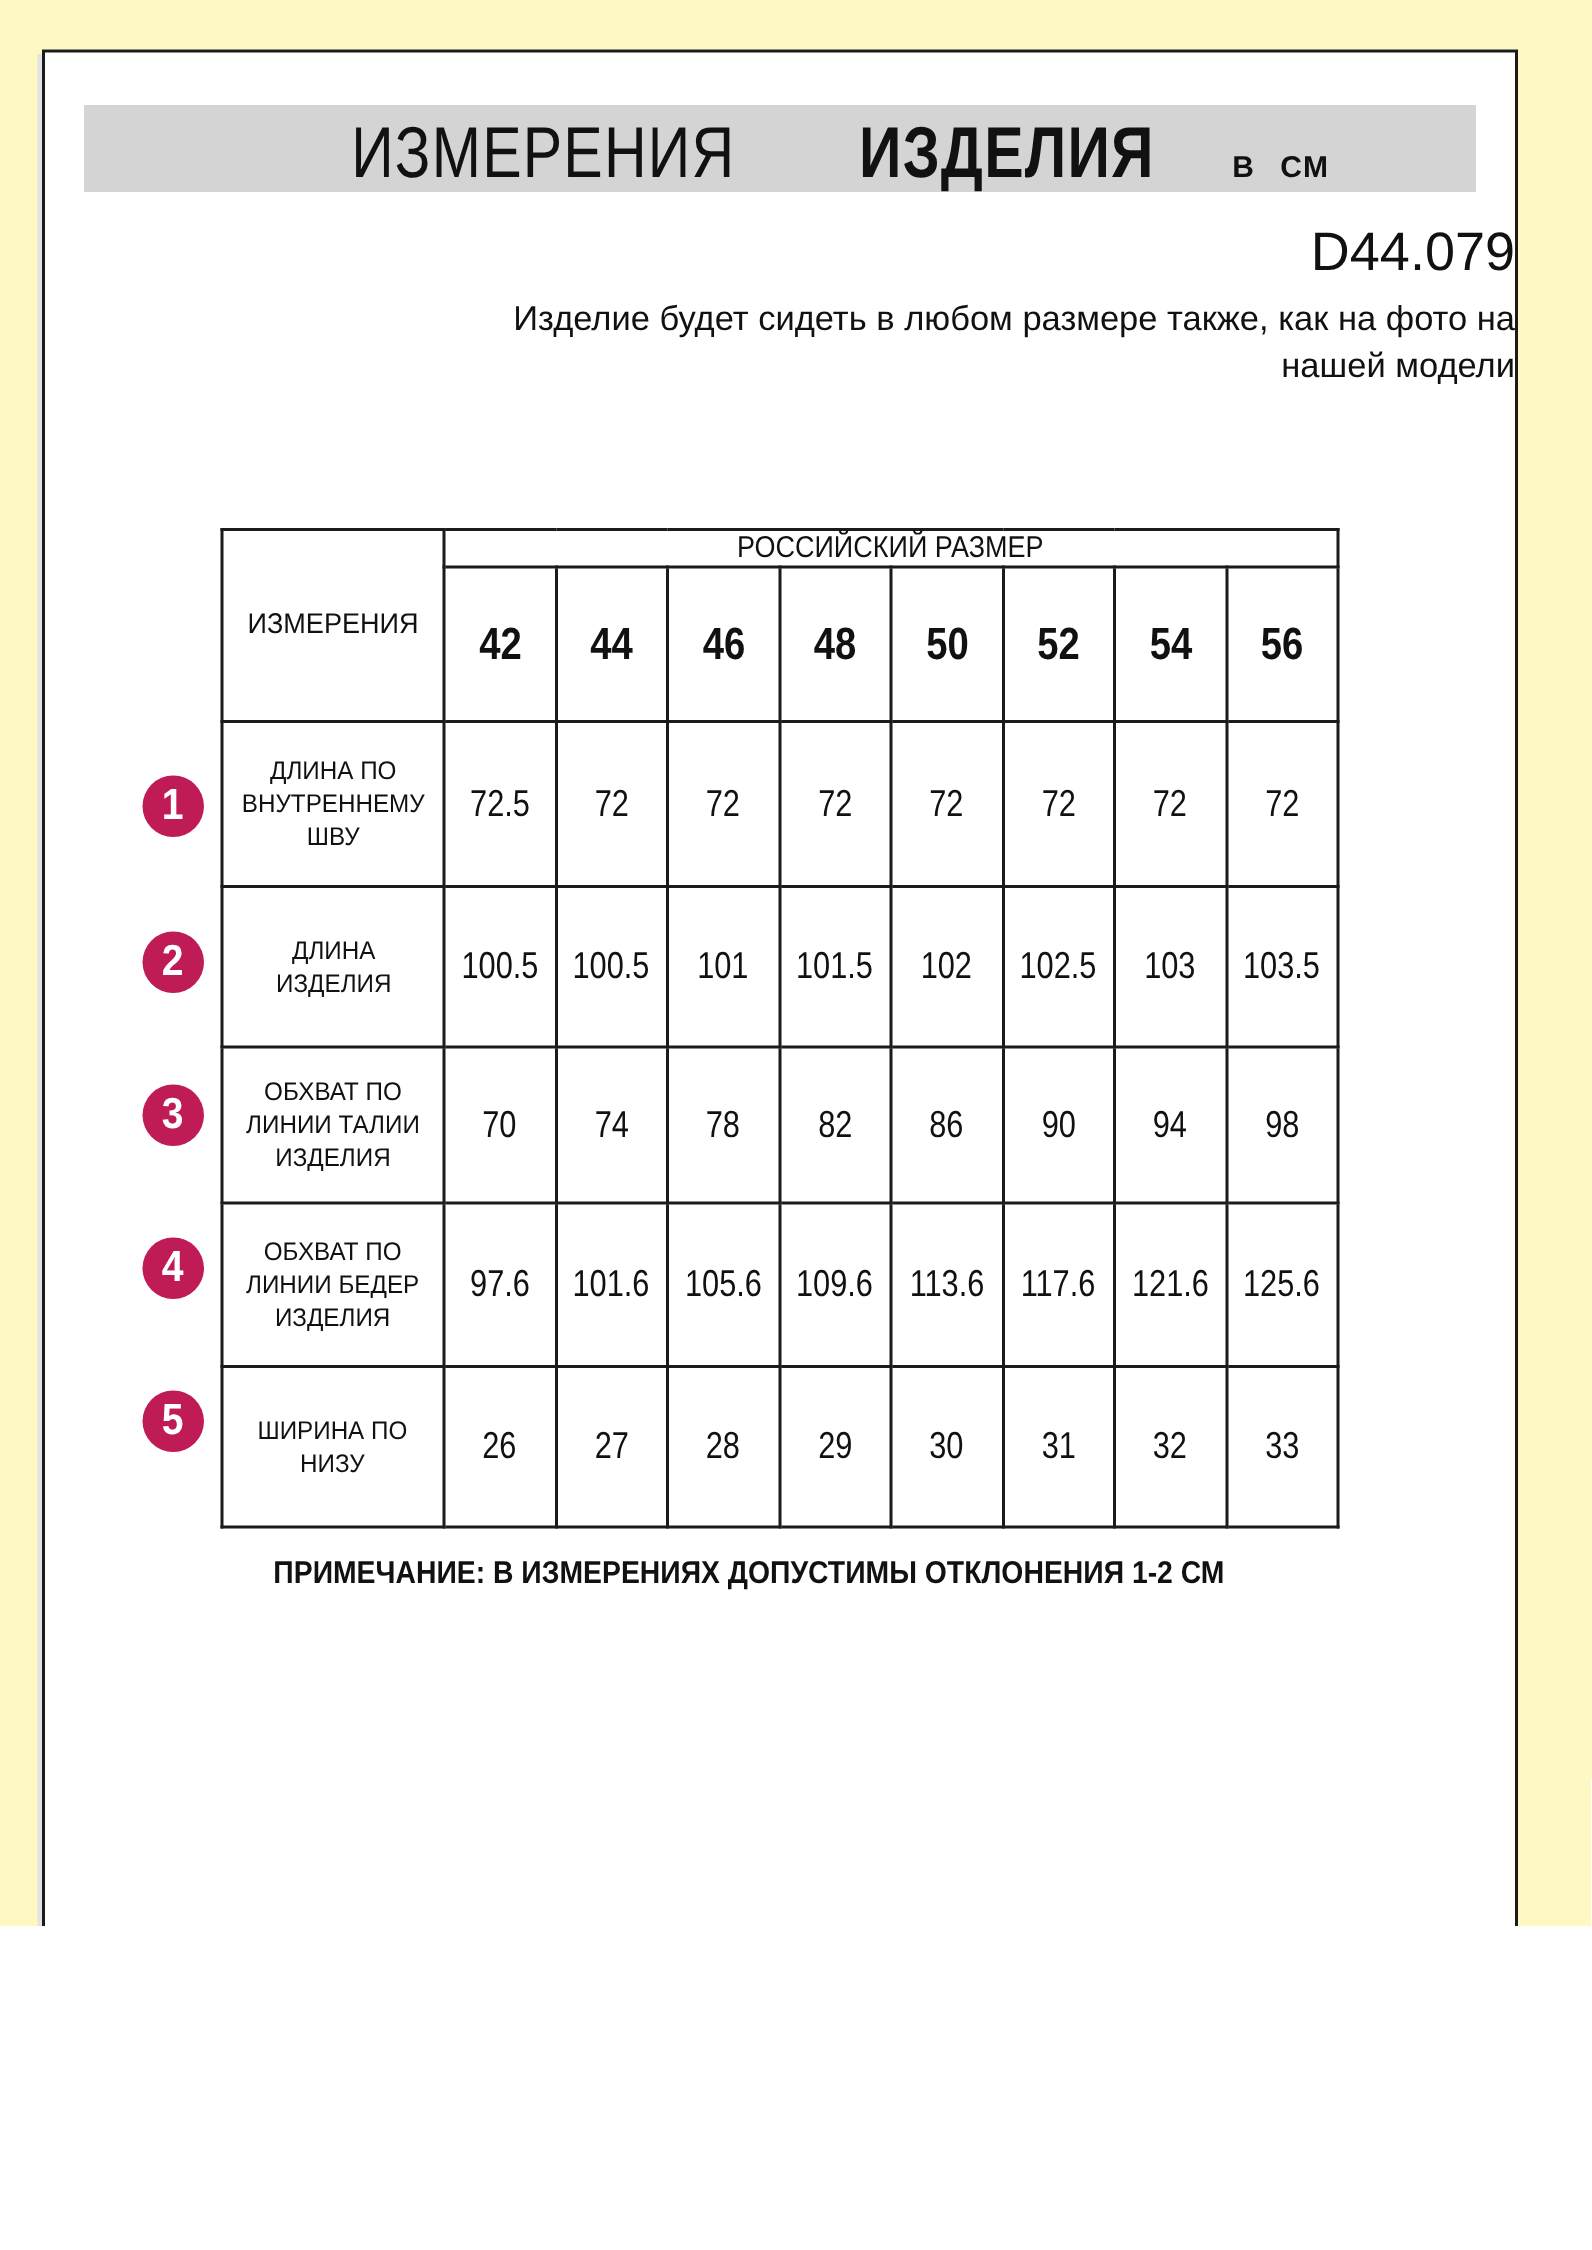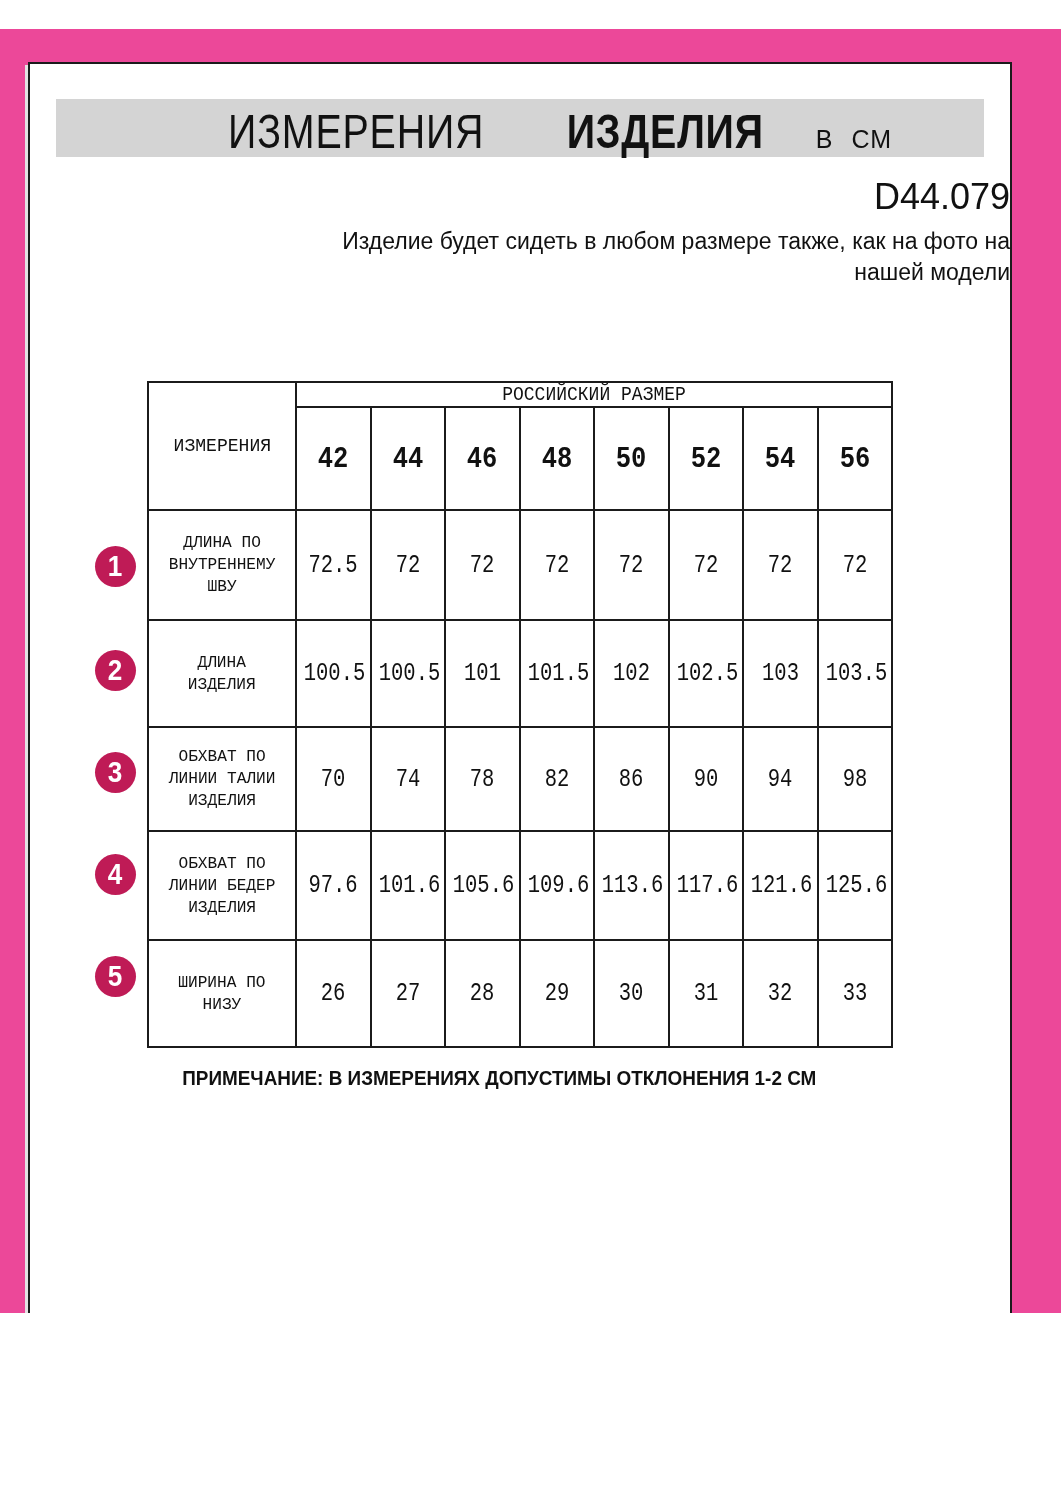--- a/index.html
+++ b/index.html
@@ -6,23 +6,22 @@
     margin: 0;
     padding: 0;
     background: #ffffff;
     font-family: "Liberation Sans", "DejaVu Sans", sans-serif;
     color: #111111;
   }
   .canvas {
     position: relative;
     width: 1061px;
     height: 1284px;
-    background: #ec4899;
+    background: #fef9c3;
     overflow: hidden;
-    margin-top: 29px;
   }
   .page {
     position: absolute;
     left: 28px;
     top: 33px;
     width: 984px;
     height: 1436px;
     box-sizing: border-box;
     border: 2px solid #1b1b1b;
     background: #ffffff;
@@ -57,22 +56,22 @@
     font-weight: 400;
     letter-spacing: 1px;
   }
   .title-strong {
     font-size: 48px;
     font-weight: 700;
     margin-left: 33px;
     letter-spacing: 1px;
   }
   .title-unit {
-    font-size: 25px;
-    font-weight: 400;
+    font-size: 20px;
+    font-weight: 700;
     margin-left: 30px;
     word-spacing: 10px;
     letter-spacing: 1px;
   }
   .article {
     position: absolute;
     left: 0;
     top: 112px;
     width: 100%;
     text-align: right;
@@ -96,21 +95,20 @@
     top: 317px;
     width: 746px;
     border-collapse: collapse;
     table-layout: fixed;
   }
   table.size-table td {
     border: 2px solid #1b1b1b;
     text-align: center;
     vertical-align: middle;
     padding: 0;
-    font-family: Liberation Mono, monospace;
   }
   col.c0 { width: 148px; }
   tr.hr1 { height: 25px; }
   tr.hr2 { height: 103px; }
   .size-group-head { font-size: 20px; }
   .measure-head { font-size: 19px; }
   .size-cell span {
     display: inline-block;
     transform: scaleX(0.85);
     font-size: 30px;

